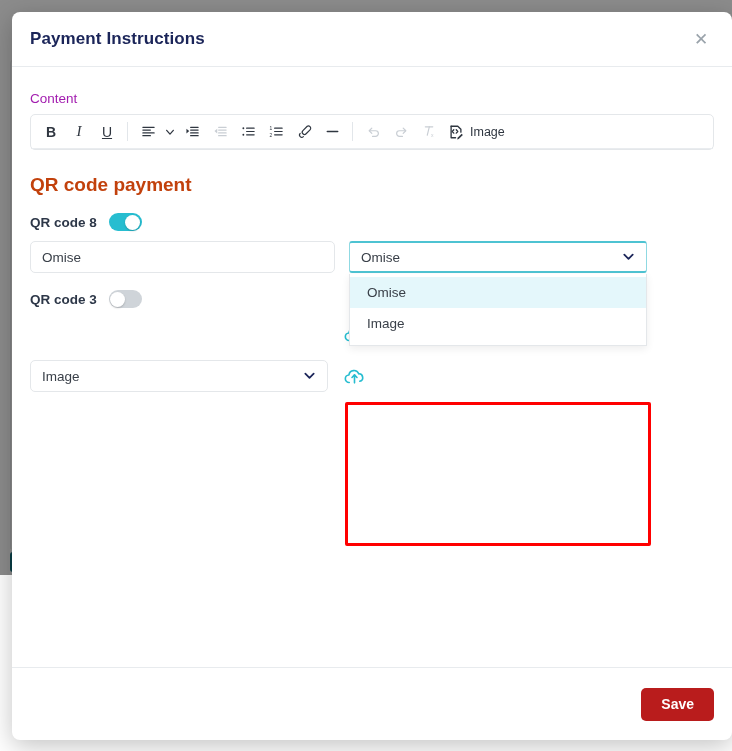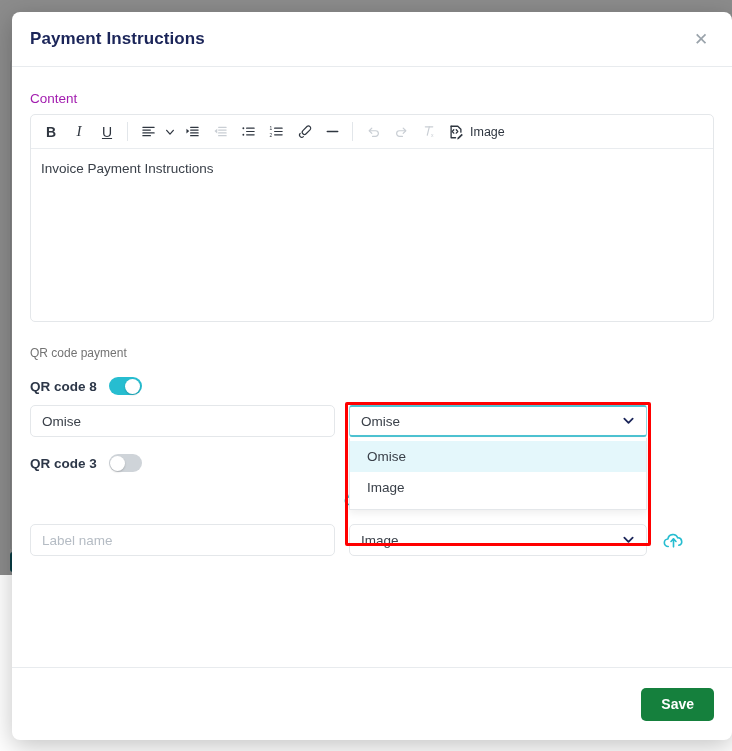--- a/index.html
+++ b/index.html
@@ -180,23 +180,23 @@
     min-height: 172px;
     height: 172px;
     padding: 12px 10px;
     font-size: 13.5px;
     color: #3a4049;
     overflow: hidden;
   }
 
   
   .section-title {
-    font-size: 12px;
-    font-weight: normal;
-    color: #737373;
+    font-size: 19px;
+    font-weight: bold;
+    color: #c2410c;
     margin: 24px 0 0 0;
   }
   .qr-row-head {
     display: flex;
     align-items: center;
     gap: 12px;
     margin-top: 17px;
   }
   .qr-row-head-label {
     font-size: 13.5px;
@@ -318,21 +318,21 @@
   
   .modal-footer {
     flex: 0 0 73px;
     border-top: 1px solid #e8ebee;
     display: flex;
     align-items: center;
     justify-content: flex-end;
     padding: 0 18px;
   }
   .save-btn {
-    background: #15803d;
+    background: #b91c1c;
     color: #ffffff;
     border: none;
     border-radius: 5px;
     height: 33px;
     padding: 0 20px;
     font-size: 14px;
     font-weight: bold;
     cursor: pointer;
     font-family: "Liberation Sans", sans-serif;
   }
@@ -500,21 +500,20 @@
               <path d="M3.5 2.5h7.5l3.5 3.5v3.2"></path>
               <path d="M3.5 2.5v13h5"></path>
               <polyline points="6.5,6.5 4.8,8.4 6.5,10.3"></polyline>
               <polyline points="9.3,6.5 11,8.4 9.3,10.3"></polyline>
               <path d="M10.8 15.6l4.6-4.6 1.3 1.3-4.6 4.6-1.7.4z" fill="currentColor" stroke="none"></path>
             </svg>
             <span class="tb-label">Image</span>
           </button>
         </div>
 
-        <div class="editor-area">Invoice Payment Instructions</div>
       </div>
 
       <div class="section-title">QR code payment</div>
 
       <div class="qr-row-head">
         <span class="qr-row-head-label">QR code 8</span>
         <div class="toggle on">
             <span class="knob"></span>
           </div>
       </div>
@@ -549,21 +548,20 @@
         <span class="upload-icon">
           <svg width="23" height="23" viewBox="0 0 24 24" fill="none" stroke="currentColor" stroke-width="1.7" stroke-linecap="round" stroke-linejoin="round">
             <path d="M6.5 18.2a3.9 3.9 0 0 1-.3-7.8 5.3 5.3 0 0 1 10.2-1.2 3.9 3.9 0 0 1 1.1 7.7"></path>
             <line x1="12" y1="18.6" x2="12" y2="10.6"></line>
             <polyline points="9.4,13 12,10.3 14.6,13"></polyline>
           </svg>
         </span>
       </div>
 
       <div class="qr-row">
-        <input class="txt-input" placeholder="Label name" style="">
         <div class="sel-wrap">
           <div class="sel">
             <span>Image</span>
             <span class="chev">
               <svg width="13" height="13" viewBox="0 0 14 14" fill="none" stroke="currentColor" stroke-width="1.9" stroke-linecap="round" stroke-linejoin="round">
                   <polyline points="2.5,5 7,9.5 11.5,5"></polyline>
                 </svg>
             </span>
           </div>
         </div>

